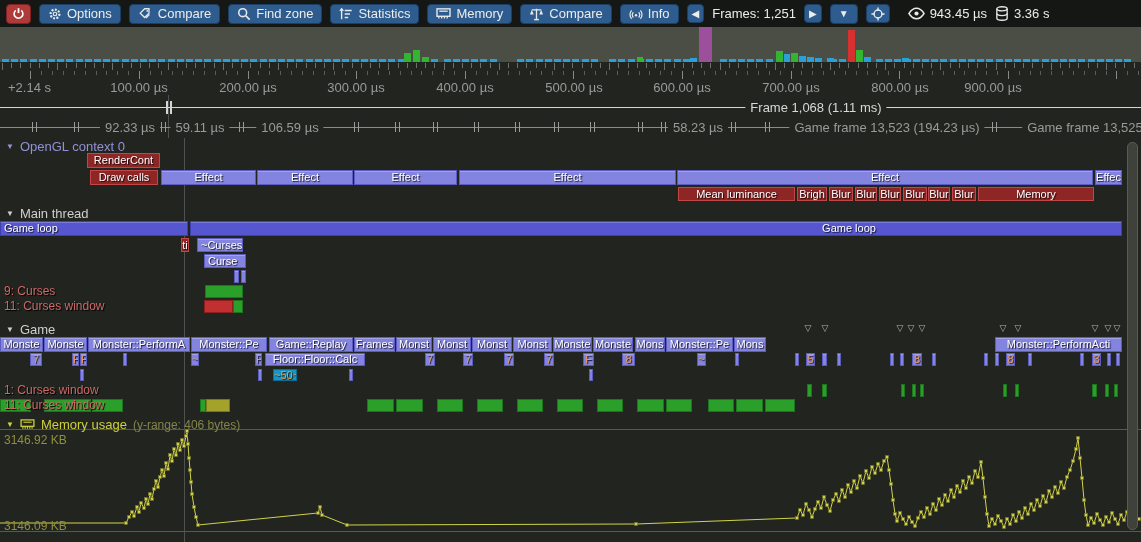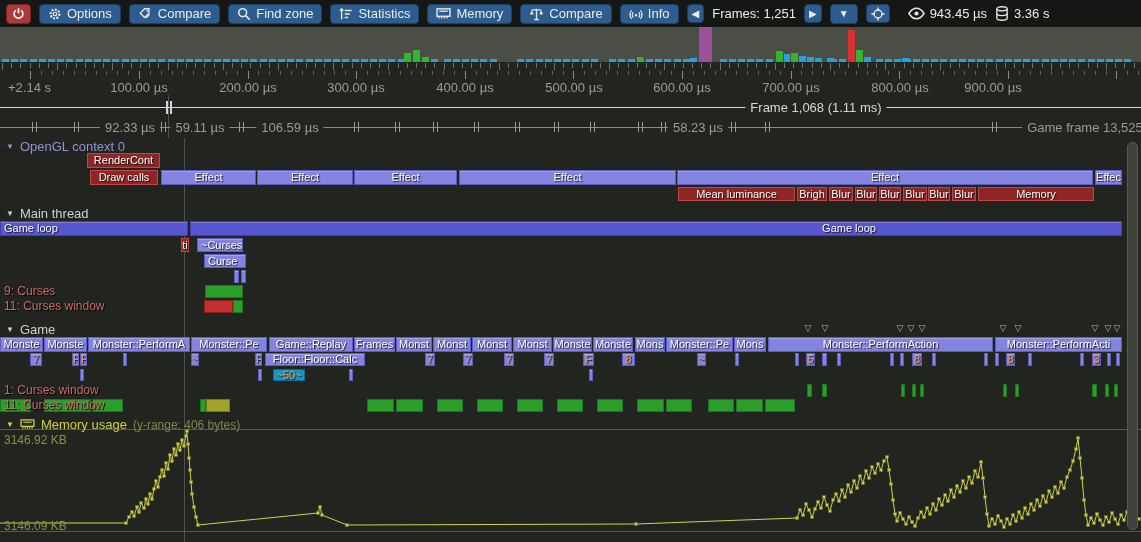--- a/index.html
+++ b/index.html
@@ -770,20 +770,21 @@
     <div class="sep" style="left: 731px; top: 122px; height: 10px;"></div>
     <div class="sep" style="left: 735px; top: 122px; height: 10px;"></div>
     <div class="sep" style="left: 765px; top: 122px; height: 10px;"></div>
     <div class="sep" style="left: 769px; top: 122px; height: 10px;"></div>
     <div class="sep" style="left: 992px; top: 122px; height: 10px;"></div>
     <div class="sep" style="left: 996px; top: 122px; height: 10px;"></div>
     <div class="frame-label" style="left: 130px; top: 120px; color: rgb(154, 154, 154);">92.33 µs</div>
     <div class="frame-label" style="left: 200px; top: 120px; color: rgb(154, 154, 154);">59.11 µs</div>
     <div class="frame-label" style="left: 290px; top: 120px; color: rgb(154, 154, 154);">106.59 µs</div>
     <div class="frame-label" style="left: 698px; top: 120px; color: rgb(154, 154, 154);">58.23 µs</div>
+    <div class="frame-label" style="left: 887px; top: 120px; color: rgb(154, 154, 154);">Game frame 13,523 (194.23 µs)</div>
     <div class="frame-label" style="left: 1085px; top: 120px; color: rgb(154, 154, 154);">Game frame 13,525</div>
     <div class="zone z-red" style="left: 87px; top: 153px; width: 73px; height: 15px; line-height: 13px;">RenderCont</div>
     <div class="zone z-red" style="left: 90px; top: 170px; width: 68px; height: 15px; line-height: 13px;">Draw calls</div>
     <div class="zone z-purple" style="left: 161px; top: 170px; width: 95px; height: 15px; line-height: 13px;">Effect</div>
     <div class="zone z-purple" style="left: 257px; top: 170px; width: 96px; height: 15px; line-height: 13px;">Effect</div>
     <div class="zone z-purple" style="left: 354px; top: 170px; width: 103px; height: 15px; line-height: 13px;">Effect</div>
     <div class="zone z-purple" style="left: 459px; top: 170px; width: 217px; height: 15px; line-height: 13px;">Effect</div>
     <div class="zone z-purple" style="left: 677px; top: 170px; width: 416px; height: 15px; line-height: 13px;">Effect</div>
     <div class="zone z-purple" style="left: 1095px; top: 170px; width: 27px; height: 15px; line-height: 13px;">Effec</div>
     <div class="zone z-red" style="left: 678px; top: 187px; width: 117px; height: 14px; line-height: 12px;">Mean luminance</div>
@@ -812,21 +813,20 @@
     <div class="zone z-purple" style="left: 354px; top: 337px; width: 41px; height: 15px; line-height: 13px;">Frames</div>
     <div class="zone z-purple" style="left: 396px; top: 337px; width: 36px; height: 15px; line-height: 13px;">Monst</div>
     <div class="zone z-purple" style="left: 433px; top: 337px; width: 38px; height: 15px; line-height: 13px;">Monst</div>
     <div class="zone z-purple" style="left: 472px; top: 337px; width: 40px; height: 15px; line-height: 13px;">Monst</div>
     <div class="zone z-purple" style="left: 513px; top: 337px; width: 39px; height: 15px; line-height: 13px;">Monst</div>
     <div class="zone z-purple" style="left: 553px; top: 337px; width: 39px; height: 15px; line-height: 13px;">Monste</div>
     <div class="zone z-purple" style="left: 593px; top: 337px; width: 40px; height: 15px; line-height: 13px;">Monste</div>
     <div class="zone z-purple" style="left: 635px; top: 337px; width: 30px; height: 15px; line-height: 13px;">Mons</div>
     <div class="zone z-purple" style="left: 666px; top: 337px; width: 67px; height: 15px; line-height: 13px;">Monster::Pe</div>
     <div class="zone z-purple" style="left: 734px; top: 337px; width: 32px; height: 15px; line-height: 13px;">Mons</div>
-    <div class="zone z-purple" style="left: 768px; top: 337px; width: 225px; height: 15px; line-height: 13px;">Monster::PerformAction</div>
     <div class="zone z-purple" style="left: 995px; top: 337px; width: 127px; height: 15px; line-height: 13px;">Monster::PerformActi</div>
     <div class="zone z-purple orange" style="left: 30px; top: 353px; width: 12px; height: 13px; line-height: 11px;">7</div>
     <div class="zone z-purple orange" style="left: 72px; top: 353px; width: 7px; height: 13px; line-height: 11px;">F</div>
     <div class="zone z-purple orange" style="left: 80px; top: 353px; width: 7px; height: 13px; line-height: 11px;">F</div>
     <div class="zone z-purple" style="left: 123px; top: 353px; width: 4px; height: 13px; line-height: 11px;"></div>
     <div class="zone z-purple orange" style="left: 191px; top: 353px; width: 8px; height: 13px; line-height: 11px;">~</div>
     <div class="zone z-purple orange" style="left: 255px; top: 353px; width: 7px; height: 13px; line-height: 11px;">F</div>
     <div class="zone z-purple" style="left: 265px; top: 353px; width: 100px; height: 13px; line-height: 11px;">Floor::Floor::Calc</div>
     <div class="zone z-purple orange" style="left: 425px; top: 353px; width: 10px; height: 13px; line-height: 11px;">7</div>
     <div class="zone z-purple orange" style="left: 463px; top: 353px; width: 10px; height: 13px; line-height: 11px;">7</div>
@@ -847,21 +847,21 @@
     <div class="zone z-purple" style="left: 984px; top: 353px; width: 4px; height: 13px; line-height: 11px;"></div>
     <div class="zone z-purple" style="left: 995px; top: 353px; width: 4px; height: 13px; line-height: 11px;"></div>
     <div class="zone z-purple orange" style="left: 1006px; top: 353px; width: 9px; height: 13px; line-height: 11px;">8</div>
     <div class="zone z-purple" style="left: 1028px; top: 353px; width: 4px; height: 13px; line-height: 11px;"></div>
     <div class="zone z-purple" style="left: 1080px; top: 353px; width: 4px; height: 13px; line-height: 11px;"></div>
     <div class="zone z-purple orange" style="left: 1092px; top: 353px; width: 9px; height: 13px; line-height: 11px;">3</div>
     <div class="zone z-purple" style="left: 1107px; top: 353px; width: 4px; height: 13px; line-height: 11px;"></div>
     <div class="zone z-purple" style="left: 1116px; top: 353px; width: 4px; height: 13px; line-height: 11px;"></div>
     <div class="zone z-purple" style="left: 80px; top: 369px; width: 4px; height: 12px; line-height: 10px;"></div>
     <div class="zone z-purple" style="left: 258px; top: 369px; width: 4px; height: 12px; line-height: 10px;"></div>
-    <div class="zone z-cyan orange" style="left: 273px; top: 369px; width: 32px; height: 12px; line-height: 10px;">~50~</div>
+    <div class="zone z-cyan orange" style="left: 273px; top: 369px; width: 24px; height: 12px; line-height: 10px;">~50~</div>
     <div class="zone z-purple" style="left: 349px; top: 369px; width: 4px; height: 12px; line-height: 10px;"></div>
     <div class="zone z-purple" style="left: 589px; top: 369px; width: 4px; height: 12px; line-height: 10px;"></div>
     <div class="zone z-green" style="left: 205px; top: 285px; width: 38px; height: 13px;"></div>
     <div class="lock-label" style="top: 284px;">9: Curses</div>
     <div class="zone z-lockred" style="left: 204px; top: 300px; width: 29px; height: 13px;"></div>
     <div class="zone z-green" style="left: 233px; top: 300px; width: 10px; height: 13px;"></div>
     <div class="lock-label" style="top: 299px;">11: Curses window</div>
     <div class="zone z-green" style="left: 807px; top: 384px; width: 5px; height: 13px;"></div>
     <div class="zone z-green" style="left: 822px; top: 384px; width: 5px; height: 13px;"></div>
     <div class="zone z-green" style="left: 901px; top: 384px; width: 4px; height: 13px;"></div>

